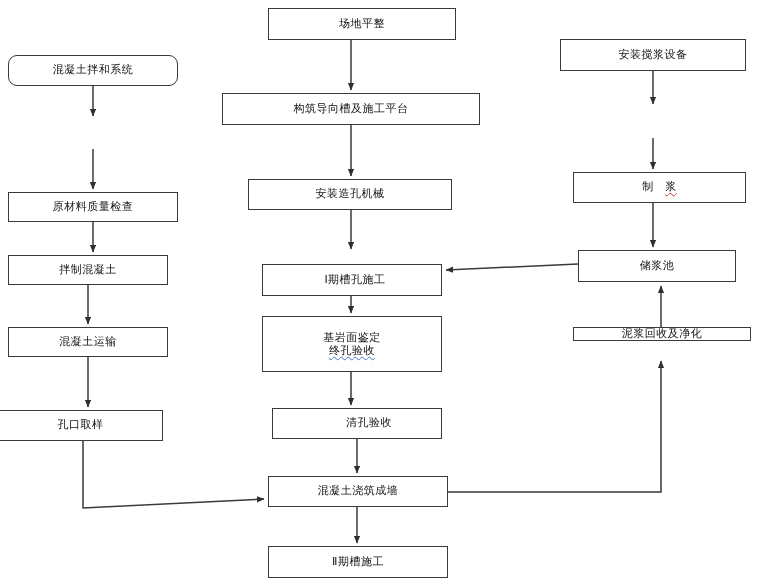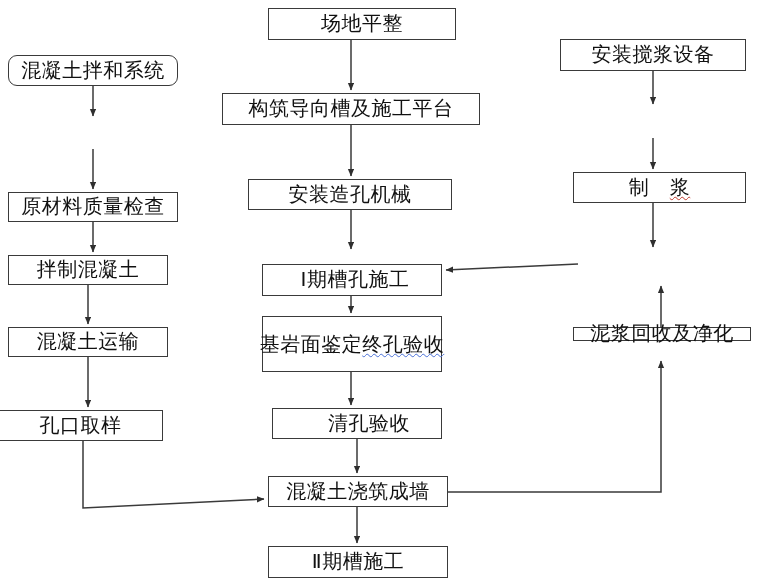--- a/index.html
+++ b/index.html
@@ -29,28 +29,28 @@
   .node {
     position: absolute;
     box-sizing: border-box;
     border: 1.6px solid #3a3a3a;
     background: #ffffff;
     display: flex;
     align-items: center;
     justify-content: center;
     text-align: center;
     color: #111111;
-    font-size: 20px;
+    font-size: 11px;
     line-height: 1.18;
     letter-spacing: 0.5px;
     white-space: pre;
     z-index: 2;
   }
   .node.two-line {
-    flex-direction: row;
+    flex-direction: column;
     line-height: 1.22;
   }
   .node .ln {
     display: block;
   }
   
   .sq-blue {
     text-decoration: underline wavy #4a6fd6;
     text-decoration-thickness: 1.4px;
     text-underline-offset: 2px;
@@ -132,16 +132,17 @@
 
   <div class="node" style="left:268px; top:546px; width:180px; height:32px;">Ⅱ期槽施工</div>
 
   <div class="node" style="left:560px; top:15px;  width:186px; height:32px;margin-top:24px;">安装搅浆设备</div>
 
 
   <div class="node" style="left:573px; top:172px; width:173px; height:31px;">
     <span>制　</span><span class="sq-red">浆</span>
   </div>
 
+  <div class="node" style="left:578px; top:250px; width:158px; height:32px;">储浆池</div>
 
   <div class="node" style="left:573px; top:327px; width:178px; height:14px;">泥浆回收及净化</div>
 
 </div>
 
 </body></html>

